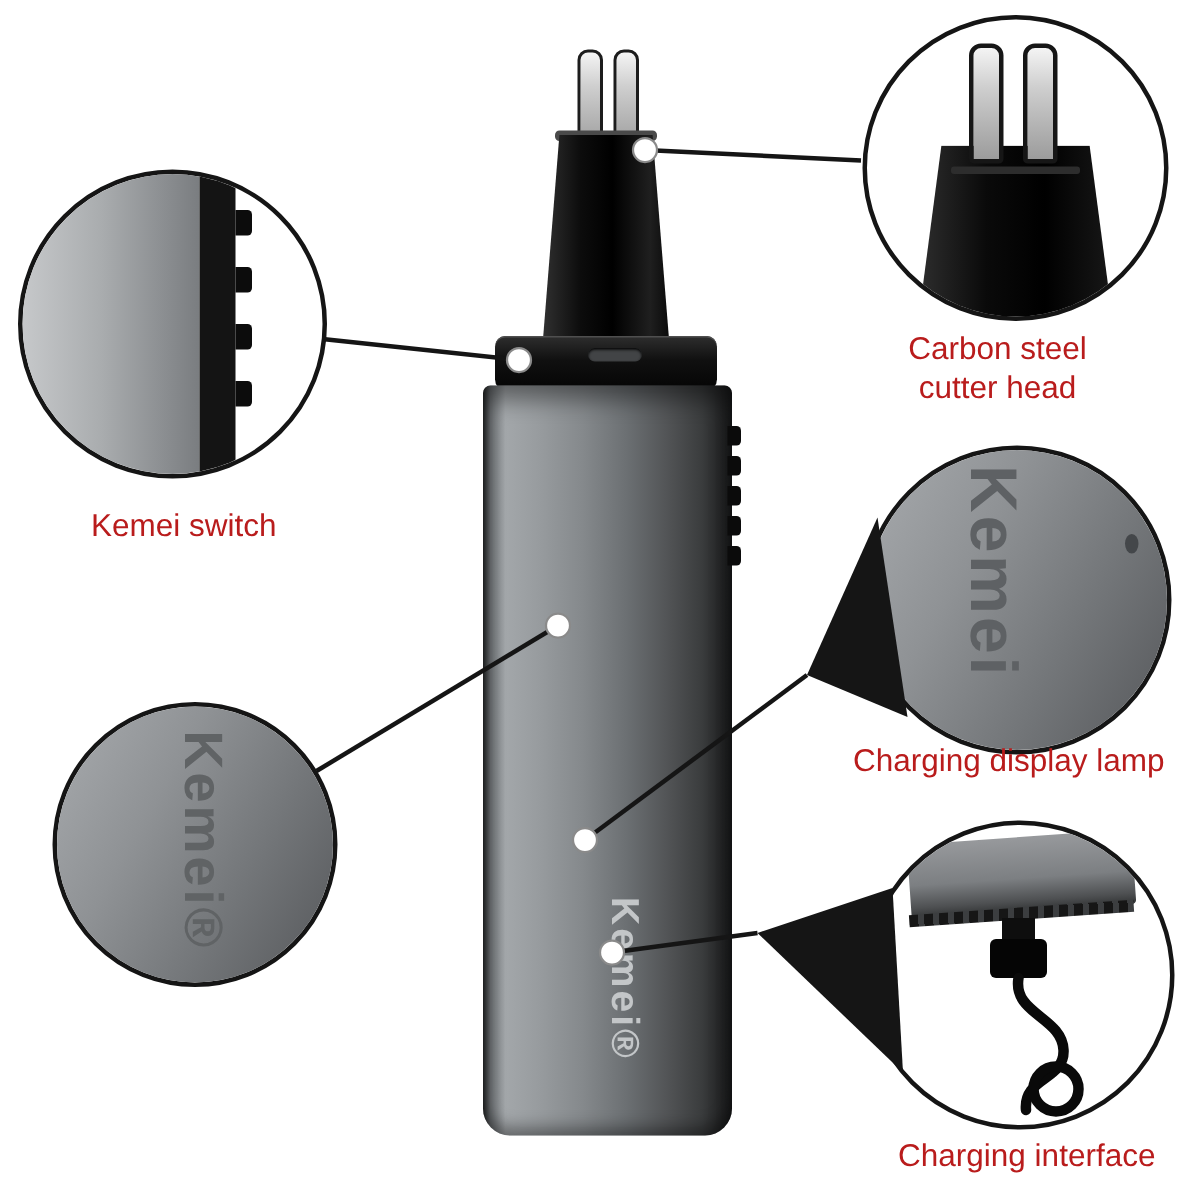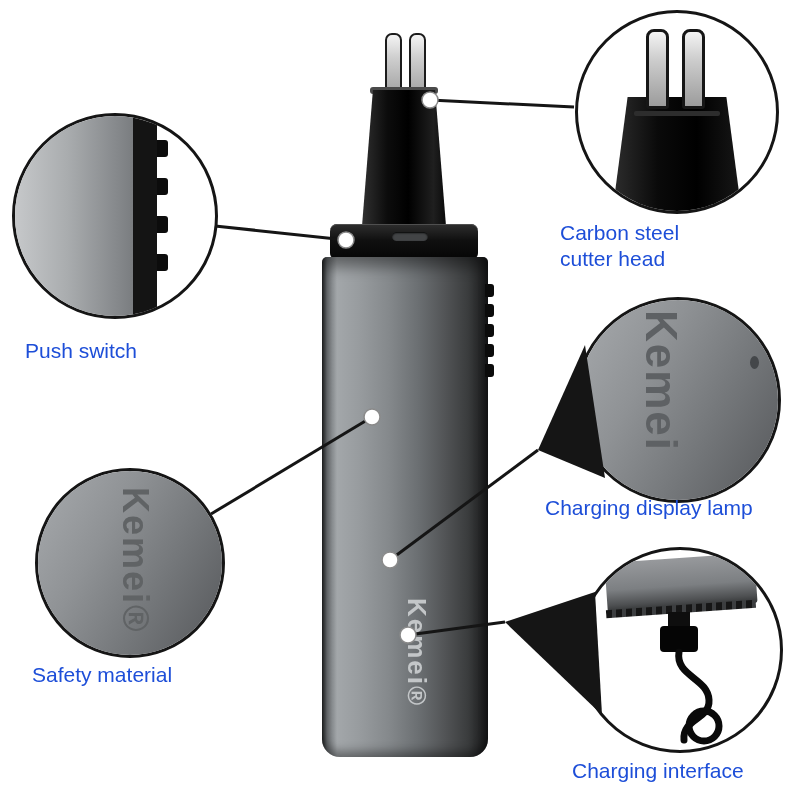--- a/index.html
+++ b/index.html
@@ -106,22 +106,22 @@
   }
   .c5-plug-neck{position:absolute;left:88px;top:62px;width:22px;height:16px;background:#0e0e0e;}
   .c5-plug-body{position:absolute;left:80px;top:76px;width:38px;height:26px;background:#050505;border-radius:4px;}
   .c5-cable{position:absolute;inset:0;}
 
   
   .connectors{position:absolute;inset:0;z-index:5;pointer-events:none;}
 
   
   .label{
-    position:absolute;z-index:6;color:#1d4ed8;font-size:21px;
-    text-align:left;line-height:1.25;
+    position:absolute;z-index:6;color:#b91c1c;font-size:21px;
+    text-align:center;line-height:1.25;
   }
   #lbl-cutter{left:560px;top:220px;width:210px;white-space:pre-line;}
   #lbl-push{left:25px;top:338px;width:195px;}
   #lbl-lamp{left:545px;top:495px;width:255px;}
   #lbl-safety{left:32px;top:662px;width:205px;}
   #lbl-charge{left:572px;top:758px;width:225px;font-weight:400;}
 </style>
 </head>
 <body>
 
@@ -192,18 +192,17 @@
     <polygon points="505,622 595,592 602,715" fill="#151515"></polygon>
     <circle cx="430" cy="100" r="8" fill="#ffffff" stroke="#8a8a8a" stroke-width="1.5"></circle>
     <circle cx="346" cy="240" r="8" fill="#ffffff" stroke="#8a8a8a" stroke-width="1.5"></circle>
     <circle cx="372" cy="417" r="8" fill="#ffffff" stroke="#8a8a8a" stroke-width="1.5"></circle>
     <circle cx="390" cy="560" r="8" fill="#ffffff" stroke="#8a8a8a" stroke-width="1.5"></circle>
     <circle cx="408" cy="635" r="8" fill="#ffffff" stroke="#8a8a8a" stroke-width="1.5"></circle>
   </svg>
 
   <div class="label" id="lbl-cutter">Carbon steel
 cutter head</div>
-  <div class="label" id="lbl-push">Push switch</div>
+  <div class="label" id="lbl-push">Kemei switch</div>
   <div class="label" id="lbl-lamp">Charging display lamp</div>
-  <div class="label" id="lbl-safety">Safety material</div>
   <div class="label" id="lbl-charge">Charging interface</div>
 
 </div>
 
 </body></html>

